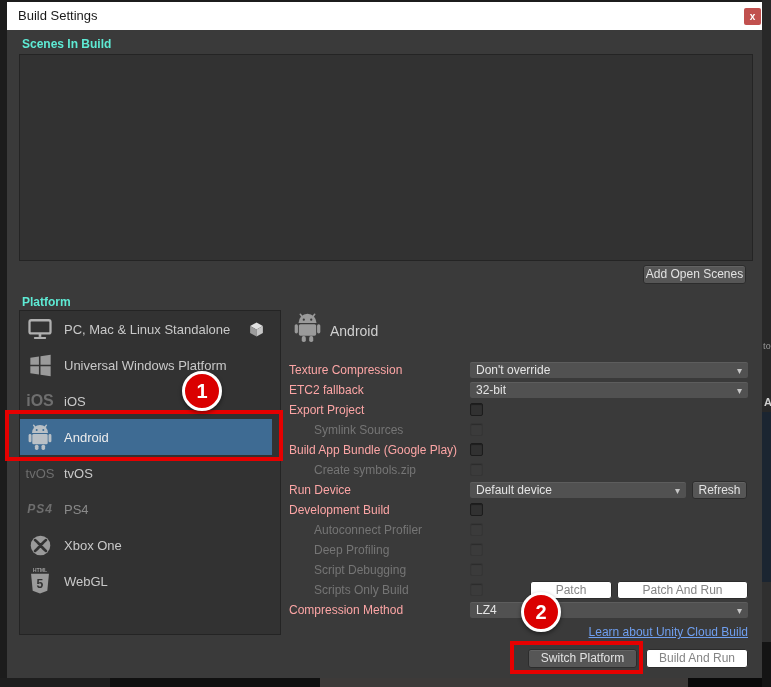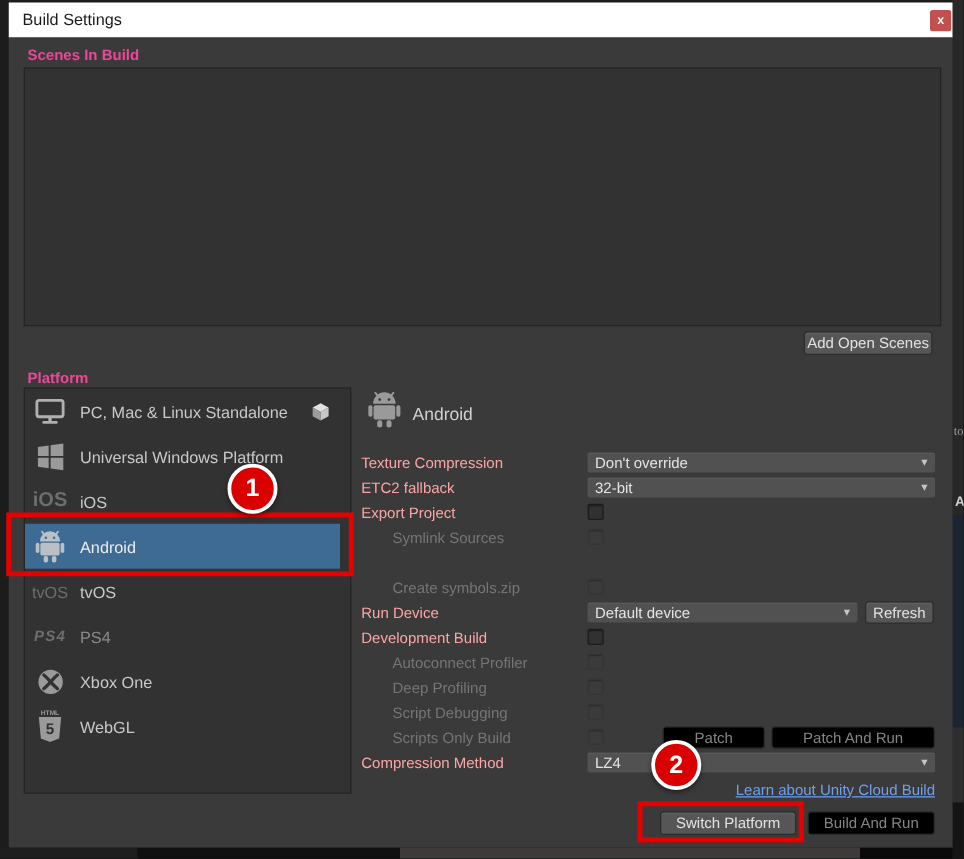--- a/index.html
+++ b/index.html
@@ -18,28 +18,28 @@
   .bg-bottom3{left:320px;top:678px;width:368px;height:9px;background:#3d3a39;}
   .bg-bottom4{left:688px;top:678px;width:74px;height:9px;background:#0a0a0a;}
 
   
   .titlebar{left:7px;top:2px;width:755px;height:28px;background:#ffffff;}
   .title{position:absolute;left:11px;top:0;line-height:28px;font-size:13px;color:#1a1a1a;}
   .close{position:absolute;left:737px;top:6px;width:17px;height:17px;background:#c1504e;border-radius:2px;
          color:#fff;font-size:10px;font-weight:bold;text-align:center;line-height:17px;cursor:pointer;}
   .dlg{left:7px;top:30px;width:755px;height:648px;background:#3a3a3a;}
 
-  .seclabel{position:absolute;font-size:12px;font-weight:bold;color:#ec4899;}
+  .seclabel{position:absolute;font-size:12px;font-weight:bold;color:#5eead4;}
   .panelbox{position:absolute;background:#323232;border:1px solid #242424;box-sizing:border-box;}
   .scenesbox{left:19px;top:54px;width:734px;height:207px;}
   .platbox{left:19px;top:310px;width:262px;height:325px;}
 
   .btn{position:absolute;background:#565656;border:1px solid #2c2c2c;border-radius:3px;box-sizing:border-box;
        color:#e2e2e2;font-size:12px;text-align:center;cursor:pointer;box-shadow:inset 0 1px 0 rgba(255,255,255,.08);}
-  .btn.dis{background:#000000;color:#858585;cursor:default;box-shadow:none;}
+  .btn.dis{background:#ffffff;color:#858585;cursor:default;box-shadow:none;}
 
   
   .pitem{position:absolute;left:0;width:252px;height:36px;display:flex;align-items:center;cursor:pointer;}
   .pitem.sel{background:#3e6b93;}
   .picon{width:40px;min-width:40px;display:flex;justify-content:center;align-items:center;color:#9a9a9a;}
   .pitem.sel .picon{color:#b9c0c6;}
   .gtext{font-weight:bold;color:#6e6e6e;}
   .plabel{font-size:13px;color:#c9c9c9;margin-left:4px;}
   .pitem.sel .plabel{color:#ececec;}
   .pitem.dim .plabel{color:#8a8a8a;}
@@ -219,20 +219,24 @@
   <div class="row" style="top:402px;">
     <span class="rlabel">Export Project</span>
     <span class="cb"></span>
   </div>
 
   <div class="row" style="top:422px;">
     <span class="rlabel dim">Symlink Sources</span>
     <span class="cb dis"></span>
   </div>
 
+  <div class="row" style="top:442px;">
+    <span class="rlabel">Build App Bundle (Google Play)</span>
+    <span class="cb"></span>
+  </div>
 
   <div class="row" style="top:462px;">
     <span class="rlabel dim">Create symbols.zip</span>
     <span class="cb dis"></span>
   </div>
 
   <div class="row" style="top:482px;">
     <span class="rlabel">Run Device</span>
     <div class="dd" style="width:216px;">
       <span class="ddval">Default device</span>

